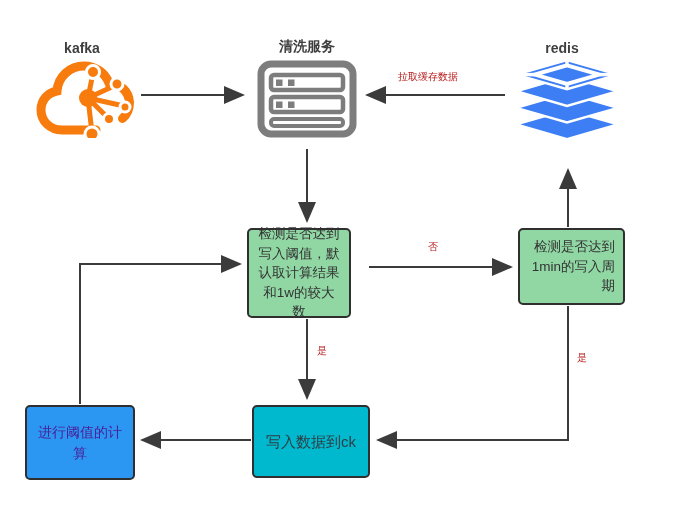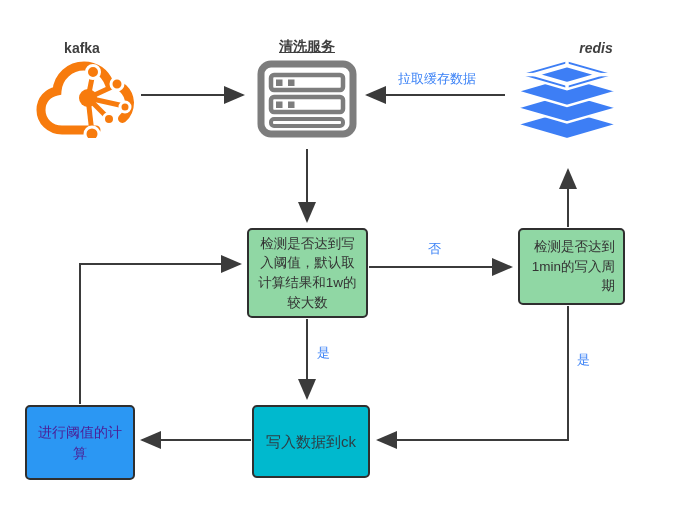--- a/index.html
+++ b/index.html
@@ -6,21 +6,21 @@
   #canvas{
     position:relative;width:694px;height:506px;background:#ffffff;
     font-family:"Liberation Sans","DejaVu Sans",sans-serif;overflow:hidden;
   }
   .abs{position:absolute;}
   .node-label{
     position:absolute;color:#3f3f3f;font-size:14px;font-weight:bold;
     text-align:left;white-space:nowrap;transform:translateX(-50%);
   }
   .edge-label{
-    position:absolute;color:#3b82f6;font-size:13px;white-space:nowrap;
+    position:absolute;color:#b91c1c;font-size:10px;white-space:nowrap;
     background:transparent;
   }
   .flow-box{
     position:absolute;border:2px solid #2f2f2f;border-radius:5px;
     display:flex;align-items:center;justify-content:center;
     text-align:center;font-size:13.5px;line-height:1.45;color:#333333;
     box-sizing:border-box;padding:4px 8px;
   }
   .box-green{background:#90d7a4;}
   .box-cyan{background:#00b9ce;color:#2e3d44;}
@@ -65,54 +65,54 @@
     <circle cx="52" cy="44" r="9" fill="#f77b0d"></circle>
     <g fill="#f77b0d" stroke="#ffffff" stroke-width="3">
       <circle cx="57" cy="18" r="6.5"></circle>
       <circle cx="81" cy="30" r="6"></circle>
       <circle cx="89" cy="53" r="5"></circle>
       <circle cx="73" cy="65" r="5.5"></circle>
       <circle cx="56" cy="80" r="7"></circle>
     </g>
   </svg>
 
-  <div class="node-label" style="left:307px;top:38px;text-decoration:underline;">清洗服务</div>
+  <div class="node-label" style="left:307px;top:38px;">清洗服务</div>
   <svg class="abs" style="left:257px;top:60px;" width="100" height="78" viewBox="0 0 100 78">
     <g stroke="#7d7d7d" fill="none">
       <rect x="4" y="4" width="92" height="70" rx="10" stroke-width="7"></rect>
       <rect x="14" y="15" width="72" height="15" rx="3" stroke-width="4.5"></rect>
       <rect x="14" y="37" width="72" height="15" rx="3" stroke-width="4.5"></rect>
       <rect x="14" y="59" width="72" height="7" rx="3" stroke-width="4"></rect>
     </g>
     <g fill="#7d7d7d">
       <rect x="19" y="19.5" width="6.5" height="6.5"></rect>
       <rect x="31" y="19.5" width="6.5" height="6.5"></rect>
       <rect x="19" y="41.5" width="6.5" height="6.5"></rect>
       <rect x="31" y="41.5" width="6.5" height="6.5"></rect>
     </g>
   </svg>
 
-  <div class="node-label" style="left:596px;top:40px;font-style:italic;">redis</div>
+  <div class="node-label" style="left:562px;top:40px;">redis</div>
   <svg class="abs" style="left:508px;top:58px;" width="118" height="84" viewBox="0 0 120 86">
     <g fill="#3d7ef5" stroke="#ffffff" stroke-width="2.5">
       <polygon points="60,53 112,68 60,83 8,68"></polygon>
       <polygon points="60,36 112,51 60,66 8,51"></polygon>
       <polygon points="60,19 112,34 60,49 8,34"></polygon>
       <polygon points="60,2 112,17 60,32 8,17"></polygon>
     </g>
     <g stroke="#ffffff" fill="none">
       <polygon points="60,7.5 93,17 60,26.5 27,17" stroke-width="4"></polygon>
       <line x1="27" y1="17" x2="8" y2="17" stroke-width="3.5"></line>
       <line x1="93" y1="17" x2="112" y2="17" stroke-width="3.5"></line>
       <line x1="60" y1="7.5" x2="60" y2="2" stroke-width="3.5"></line>
       <line x1="60" y1="26.5" x2="60" y2="32" stroke-width="3.5"></line>
     </g>
   </svg>
 
-  <div class="flow-box box-green" style="left:247px;top:228px;width:121px;height:90px;">检测是否达到写入阈值，默认取计算结果和1w的较大数</div>
+  <div class="flow-box box-green" style="left:247px;top:228px;width:104px;height:90px;">检测是否达到写入阈值，默认取计算结果和1w的较大数</div>
 
   <div class="flow-box box-green" style="left:518px;top:228px;width:107px;height:77px;text-align:right;">检测是否达到1min的写入周期</div>
 
   <div class="flow-box box-cyan" style="left:252px;top:405px;width:118px;height:73px;font-size:15px;">写入数据到ck</div>
 
   <div class="flow-box box-blue" style="left:25px;top:405px;width:110px;height:75px;font-size:14px;">进行阈值的计算</div>
 
   <div class="edge-label" style="left:398px;top:70px;">拉取缓存数据</div>
   <div class="edge-label" style="left:428px;top:240px;">否</div>
   <div class="edge-label" style="left:317px;top:344px;">是</div>

